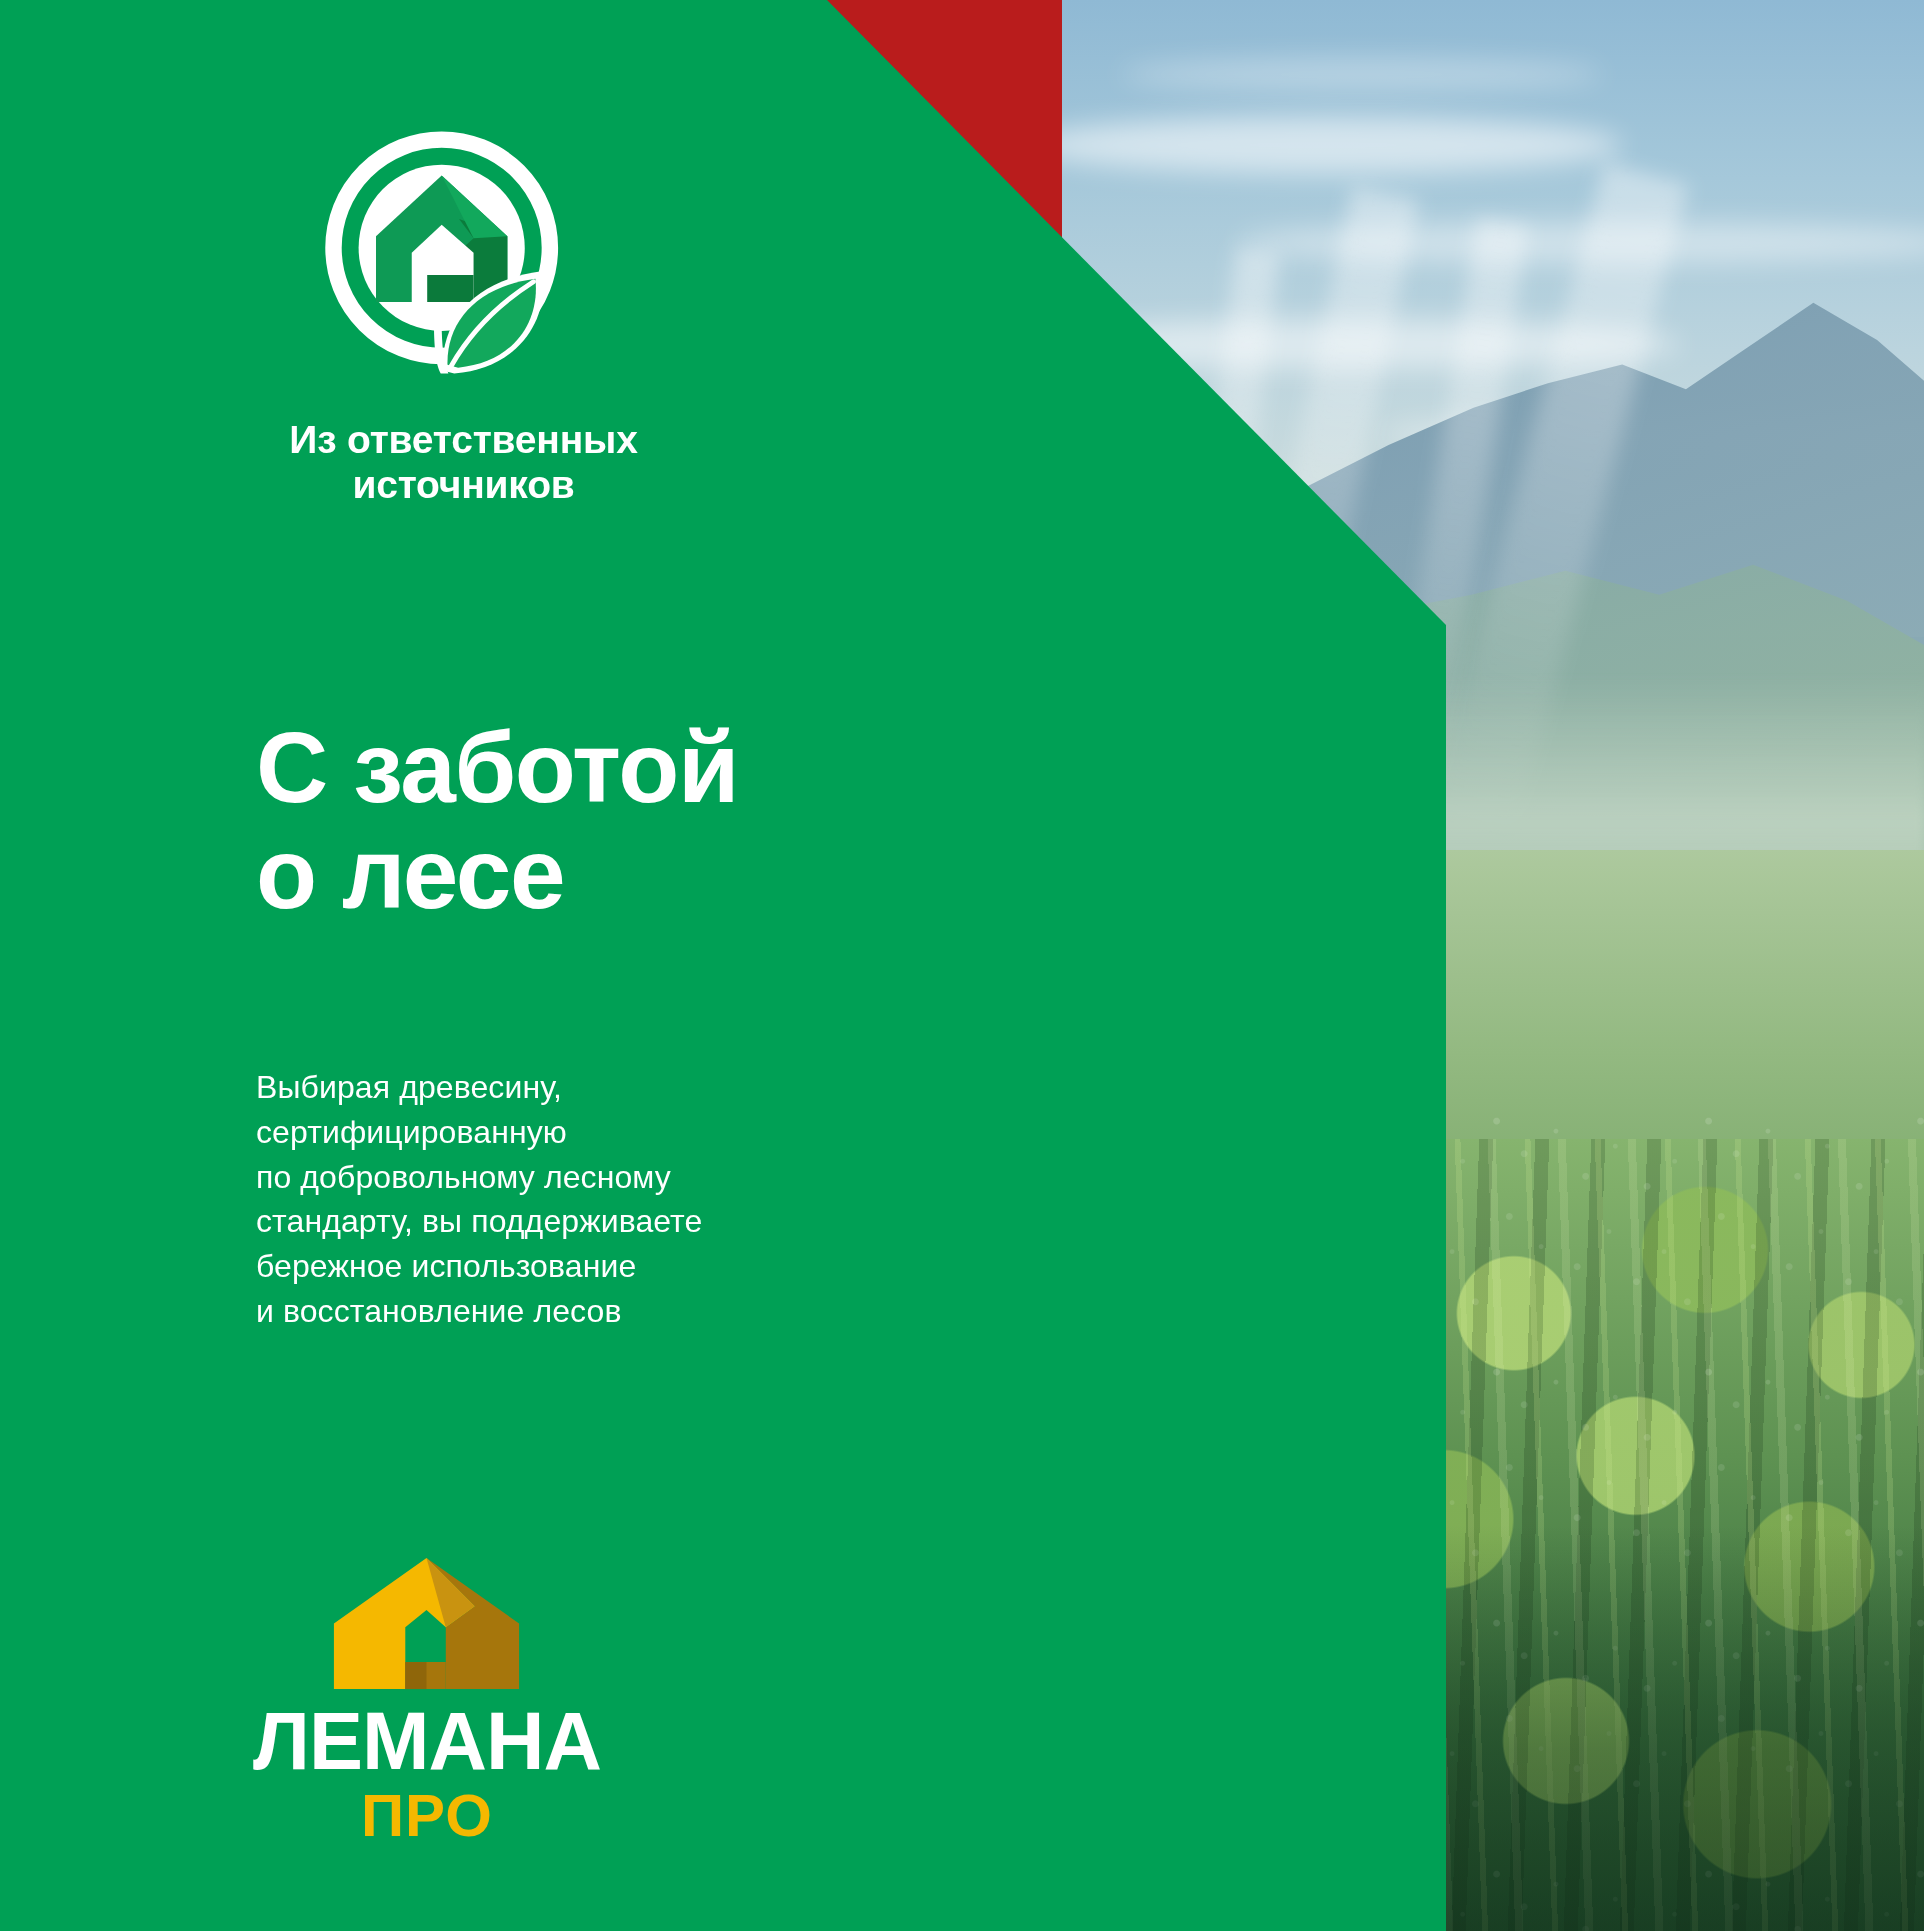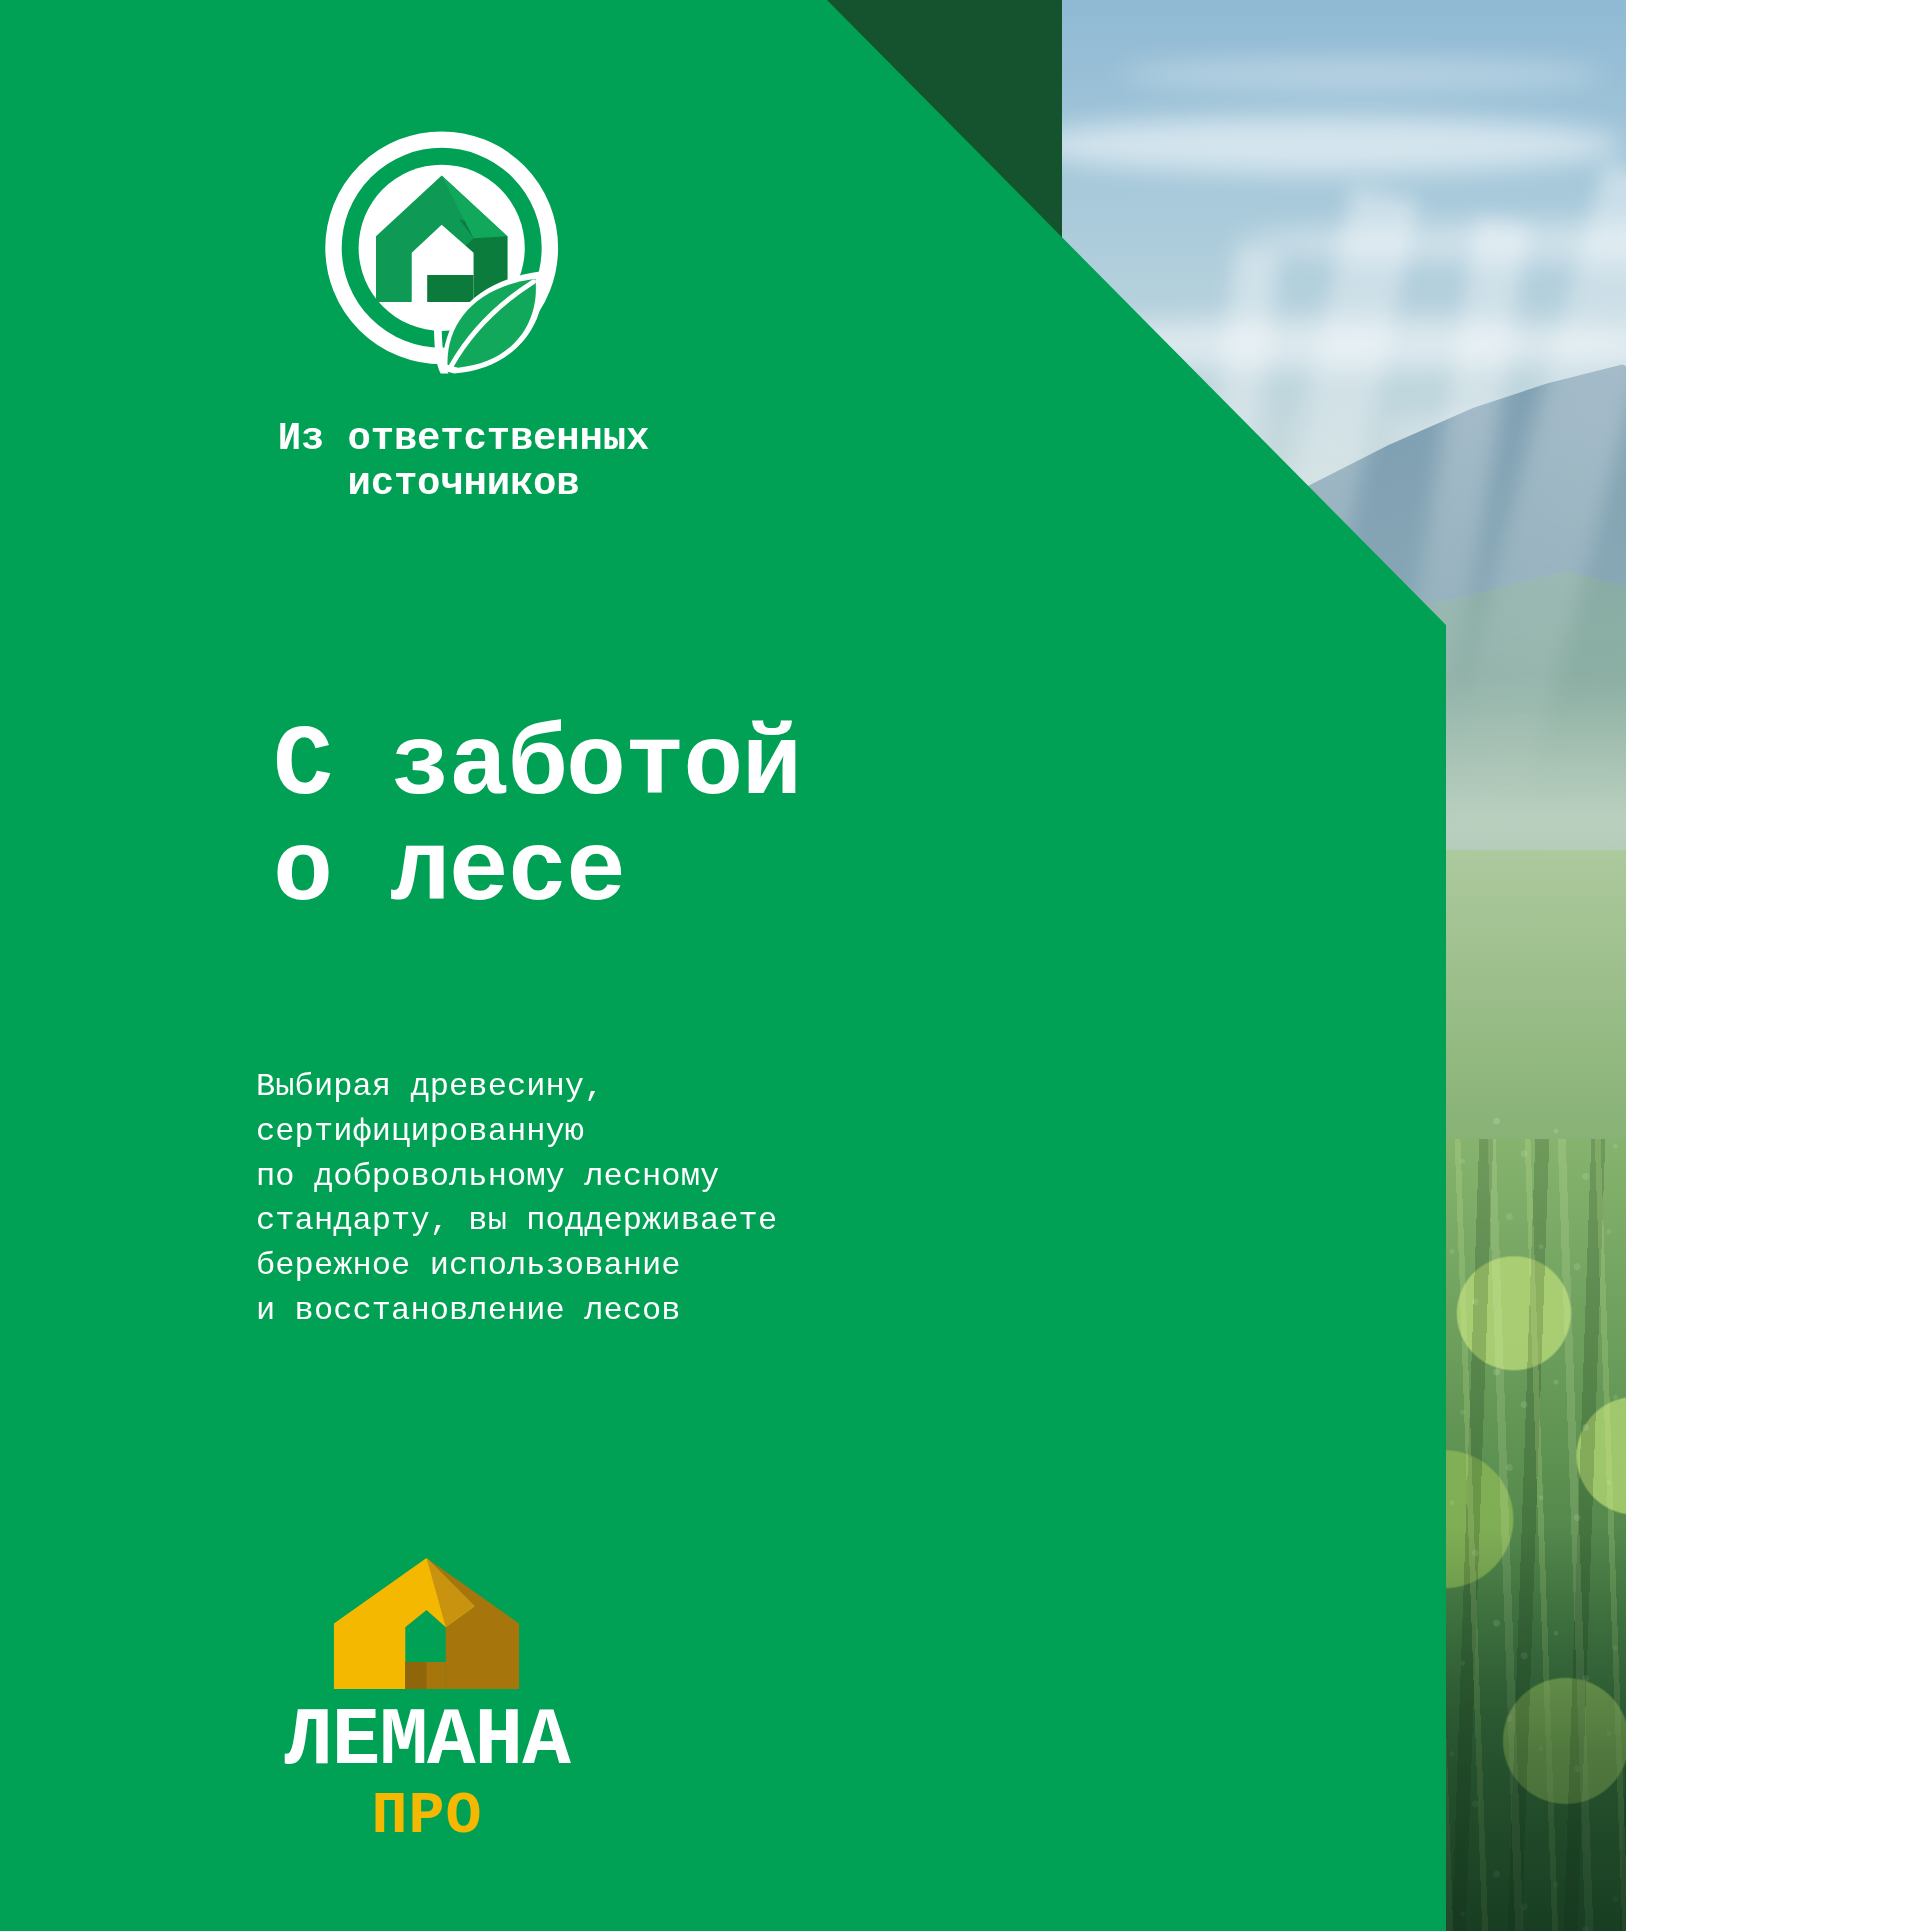--- a/index.html
+++ b/index.html
@@ -1,22 +1,22 @@
 <!DOCTYPE html>
 <html><head>
 <meta charset="utf-8">
 <style>
   html,body{margin:0;padding:0;background:#fff;}
   *{box-sizing:border-box;}
   .poster{
     position:relative;
-    width:1626px;height:1931px;
+    width:1924px;height:1931px;
     overflow:hidden;
-    background:#14532d;
-    font-family:Liberation Mono, monospace;
+    background:#b91c1c;
+    font-family:Liberation Sans, sans-serif;
   }
 
   
   .photo{
     position:absolute;
     left:1062px;top:0;
     width:869px;height:1931px;
     overflow:hidden;
     background:#9DBCC9;
   }
@@ -142,21 +142,21 @@
 
   .badge-caption{
     position:absolute;left:251px;top:417px;width:425px;
     color:#ffffff;font-weight:bold;font-size:39px;line-height:1.16;
     letter-spacing:-0.2px;text-align:center;
   }
 
   .headline{
     position:absolute;left:256px;top:647px;width:869px;
     color:#ffffff;font-weight:bold;font-size:100px;line-height:1.06;
-    letter-spacing:-1.4px;white-space:pre-line;margin-left:17px;
+    letter-spacing:-1.4px;white-space:pre-line;
   }
 
   .body-text{
     position:absolute;left:256px;top:1033px;width:869px;
     color:#ffffff;font-weight:normal;font-size:32px;line-height:1.40;
     letter-spacing:0.1px;white-space:pre-line;
   }
 
   
   .brand{position:absolute;left:253px;top:1556px;width:348px;height:299px;}

